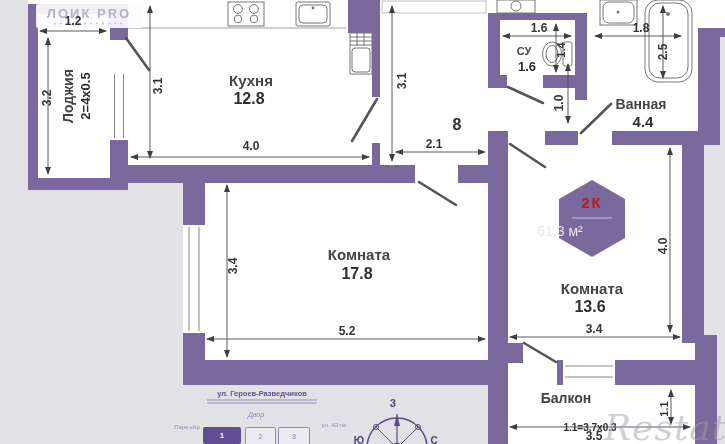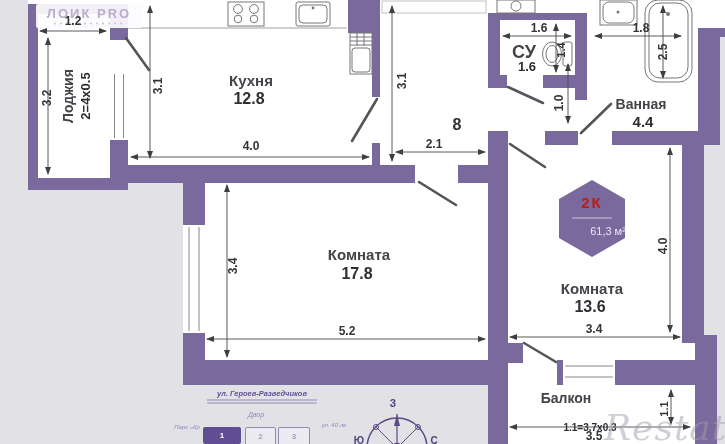--- a/index.html
+++ b/index.html
@@ -16,21 +16,21 @@
   .wm-top{position:absolute;left:36px;top:4px;width:106px;height:24px;
       background:rgba(252,252,254,.92);border-radius:2px;display:flex;flex-direction:column;
       align-items:center;justify-content:center;z-index:30;}
   .wm-top .brand{font-size:13px;font-weight:700;letter-spacing:2px;color:#b7aecb;line-height:1;}
   .wm-top .dots{margin-top:2px;width:74px;height:3px;
       background-image:radial-gradient(circle,#cfc9de 1px,transparent 1.2px);
       background-size:6px 3px;background-repeat:repeat-x;}
   .wm-restate{position:absolute;left:604px;top:407px;font-family:"DejaVu Serif",serif;
       font-style:italic;font-size:36px;color:#a19fae;opacity:.5;z-index:40;letter-spacing:1px;}
   .badge-txt{position:absolute;transform:translate(-50%,-50%);color:#b91c1c;text-align:center;z-index:25;}
-  .map-lbl{position:absolute;transform:translate(-50%,-50%);color:var(--accent,#5f4f92);white-space:nowrap;font-style:italic;}
+  .map-lbl{position:absolute;transform:translate(-50%,-50%);color:var(--accent,#5f4f92);white-space:nowrap;}
   .bldg{position:absolute;height:17px;border-radius:2px;display:flex;align-items:center;
       justify-content:center;font-size:8px;font-weight:700;}
   .b-fill{background:var(--accent,#5f4f92);color:#fff;}
   .b-line{border:1px solid #9489bb;color:#a59bc7;background:rgba(255,255,255,.35);}
   svg{position:absolute;left:0;top:0;z-index:15;}
   .z20{z-index:20;}
 </style>
 </head>
 <body>
 
@@ -194,21 +194,21 @@
     </g>
   </svg>
 
   <div class="lbl rot z20" style="left:77px;top:96px;">
     <div class="rname">Лоджия</div>
     <div class="rarea" style="font-size:13px;">2=4х0.5</div>
   </div>
   <div class="lbl rname z20" style="left:251px;top:81px;font-size:15px;">Кухня</div>
   <div class="lbl rarea z20" style="left:249px;top:99px;font-size:16px;">12.8</div>
   <div class="lbl rarea z20" style="left:457px;top:125px;font-size:16px;">8</div>
-  <div class="lbl rname z20" style="left:524px;top:52px;font-size:18px;">СУ</div>
+  <div class="lbl rname z20" style="left:524px;top:52px;font-size:11px;">СУ</div>
   <div class="lbl rarea z20" style="left:527px;top:67px;font-size:13px;">1.6</div>
   <div class="lbl rname z20" style="left:641px;top:105px;">Ванная</div>
   <div class="lbl rarea z20" style="left:643px;top:122px;">4.4</div>
   <div class="lbl rname z20" style="left:359px;top:255px;font-size:15px;">Комната</div>
   <div class="lbl rarea z20" style="left:357px;top:274px;font-size:16px;">17.8</div>
   <div class="lbl rname z20" style="left:592px;top:289px;font-size:15px;">Комната</div>
   <div class="lbl rarea z20" style="left:590px;top:307px;font-size:16px;">13.6</div>
   <div class="lbl rname z20" style="left:566px;top:399px;">Балкон</div>
   <div class="lbl rarea z20" style="left:590px;top:428px;font-size:10px;">1.1=3.7х0.3</div>
 
@@ -224,21 +224,21 @@
   <div class="lbl dim z20" style="left:641px;top:28px;">1.8</div>
   <div class="lbl dim rot z20" style="left:663px;top:52px;">2.5</div>
   <div class="lbl dim rot z20" style="left:233px;top:266px;">3.4</div>
   <div class="lbl dim z20" style="left:347px;top:331px;">5.2</div>
   <div class="lbl dim rot z20" style="left:663px;top:246px;">4.0</div>
   <div class="lbl dim z20" style="left:594px;top:329px;">3.4</div>
   <div class="lbl dim rot z20" style="left:664px;top:409px;font-size:11px;">1.1</div>
   <div class="lbl dim z20" style="left:594px;top:436px;text-align:center;">3.5</div>
 
   <div class="badge-txt" style="left:592px;top:202px;font-size:15px;font-weight:600;letter-spacing:2px;">2К</div>
-  <div class="badge-txt" style="left:608px;top:231px;font-size:11px;color:#e9e5f4;">61,3 м²</div>
+  <div class="badge-txt" style="left:560px;top:231px;font-size:14px;color:#e9e5f4;">61,3 м²</div>
 
   <div class="map-lbl" style="left:262px;top:393px;font-size:7.5px;font-weight:600;">ул. Героев-Разведчиков</div>
   <div class="map-lbl" style="left:256px;top:414px;font-size:7px;font-style:italic;color:#9489bb;">Двор</div>
   <div class="bldg b-fill" style="left:203px;top:427px;width:38px;">
       <span>1</span>
     </div>
   <div class="bldg b-line" style="left:245px;top:427px;width:29px;">
       <span>2</span>
     </div>
   <div class="bldg b-line" style="left:278px;top:427px;width:30px;">

